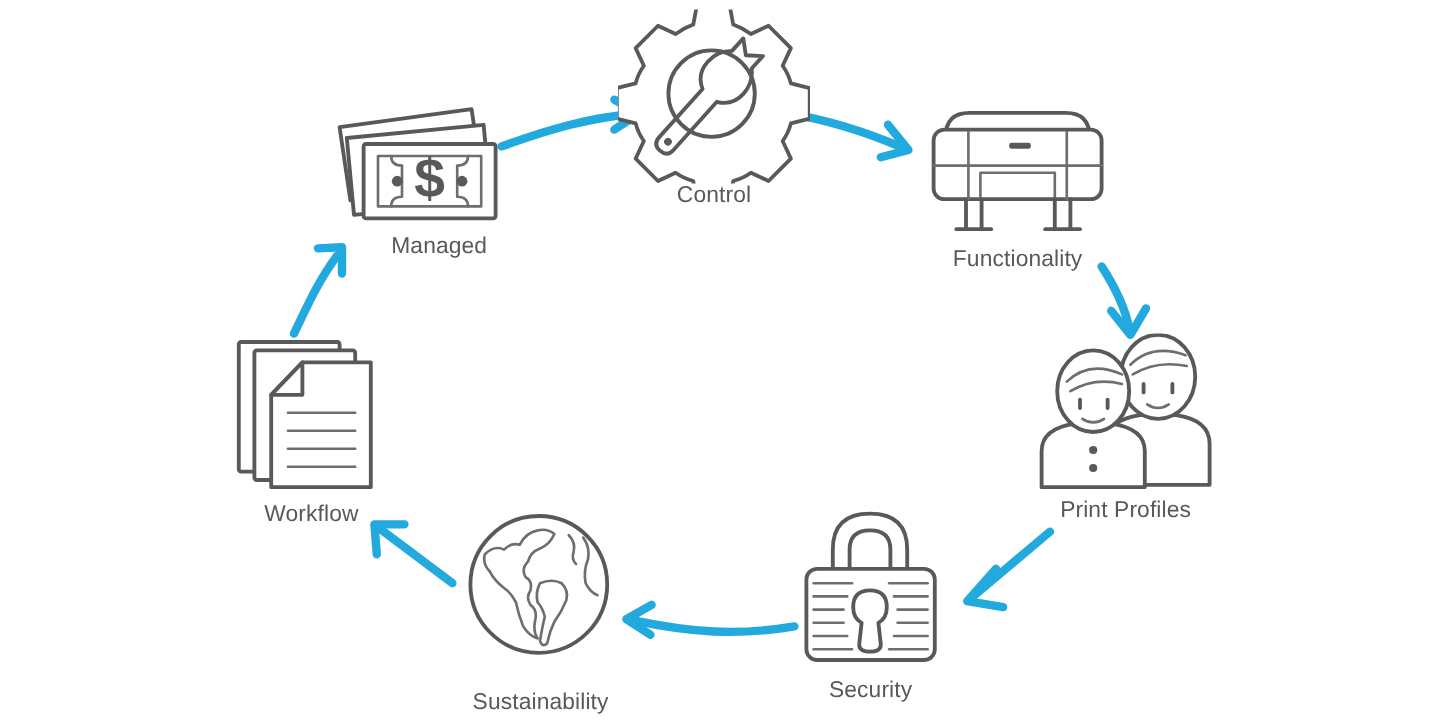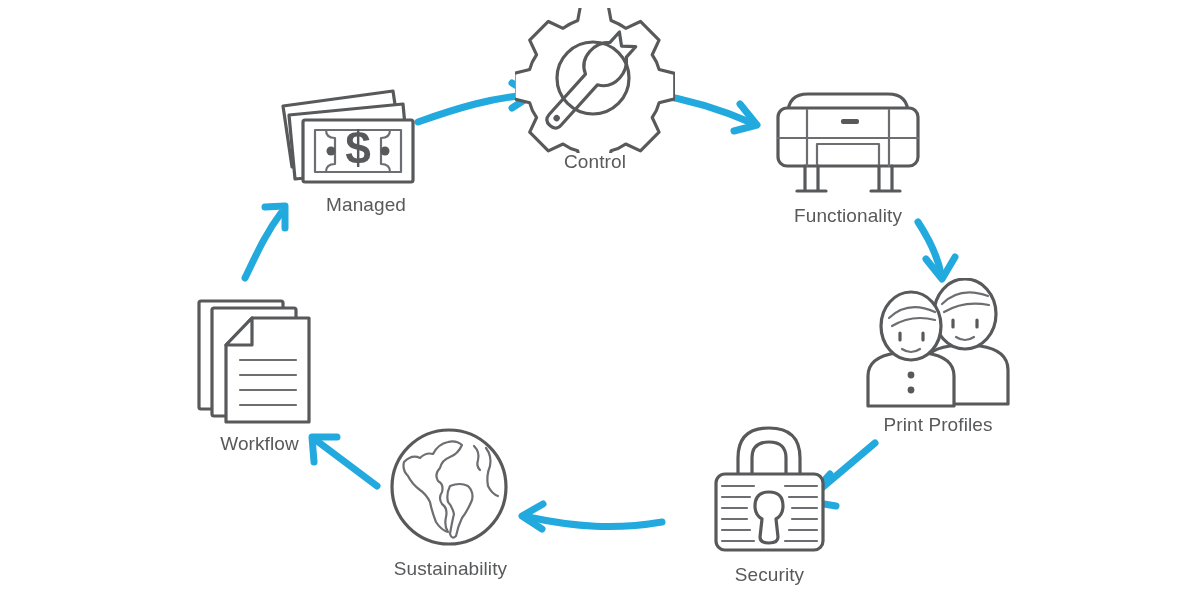--- a/index.html
+++ b/index.html
@@ -246,21 +246,21 @@
 
         <path class="ico-line-thin" d="M46 71 Q 55 77 64 71"></path>
 
         <circle class="ico-solid" cx="55" cy="97" r="3.4"></circle>
         <circle class="ico-solid" cx="55" cy="112" r="3.4"></circle>
       </svg>
     </div>
     <div class="node-label" style="margin-top:-3px;">Print Profiles</div>
   </div>
 
-  <div class="node" style="left:692px; top:418px; width:155px;">
+  <div class="node" style="left:648px; top:418px; width:155px;">
     <div class="node-icon">
       <svg width="135" height="140" viewBox="0 0 135 140">
 
         <path class="ico-line ico-fill-white" d="M36 58 L 36 40 Q 36 10 67 10 Q 98 10 98 40 L 98 58 L 84 58 L 84 40 Q 84 24 67 24 Q 50 24 50 40 L 50 58 Z"></path>
 
         <rect class="ico-line ico-fill-white" x="14" y="56" width="107" height="76" rx="9"></rect>
 
         <path class="ico-line-thin" d="M20 68 L 52 68"></path>
         <path class="ico-line-thin" d="M20 79 L 48 79"></path>
         <path class="ico-line-thin" d="M20 90 L 45 90"></path>
@@ -288,24 +288,24 @@
         <circle class="ico-line ico-fill-white" cx="63" cy="63" r="57"></circle>
 
         <path class="ico-line-thin" d="M18 38 Q 26 30 34 34 Q 40 28 47 30 Q 52 20 62 18 Q 70 16 76 21 Q 72 30 64 33 Q 56 36 54 44 Q 48 50 52 57 Q 58 60 56 68 Q 52 74 56 80 Q 62 84 60 93 Q 58 102 62 108 Q 55 106 50 98 Q 46 88 44 78 Q 40 70 34 66 Q 26 60 22 52 Q 16 46 18 38 Z"></path>
 
         <path class="ico-line-thin" d="M64 62 Q 74 58 82 62 Q 88 68 86 76 Q 82 86 76 94 Q 72 102 70 112 Q 66 116 64 110 Q 66 98 68 90 Q 66 82 62 78 Q 60 70 64 62 Z"></path>
 
         <path class="ico-line-thin" d="M100 24 Q 106 32 104 42 Q 100 52 102 62 Q 106 70 112 72"></path>
         <path class="ico-line-thin" d="M88 22 Q 94 28 92 36 Q 90 42 94 46"></path>
       </svg>
     </div>
-    <div class="node-label" style="margin-top:0;text-align:right;">Sustainability</div>
-  </div>
-
-  <div class="node" style="left:182px; top:294px; width:155px;">
+    <div class="node-label" style="margin-top:16px;text-align:right;">Sustainability</div>
+  </div>
+
+  <div class="node" style="left:182px; top:278px; width:155px;">
     <div class="node-icon">
       <svg width="140" height="132" viewBox="0 0 140 132">
 
         <rect class="ico-line ico-fill-white" x="9" y="7" width="84" height="108" rx="2"></rect>
 
         <rect class="ico-line ico-fill-white" x="22" y="14" width="84" height="108" rx="2"></rect>
 
         <path class="ico-line ico-fill-white" d="M36 51 L 62 24 L 119 24 L 119 128 L 36 128 Z"></path>
 
         <path class="ico-line ico-fill-white" d="M62 24 L 62 51 L 36 51 Z"></path>

